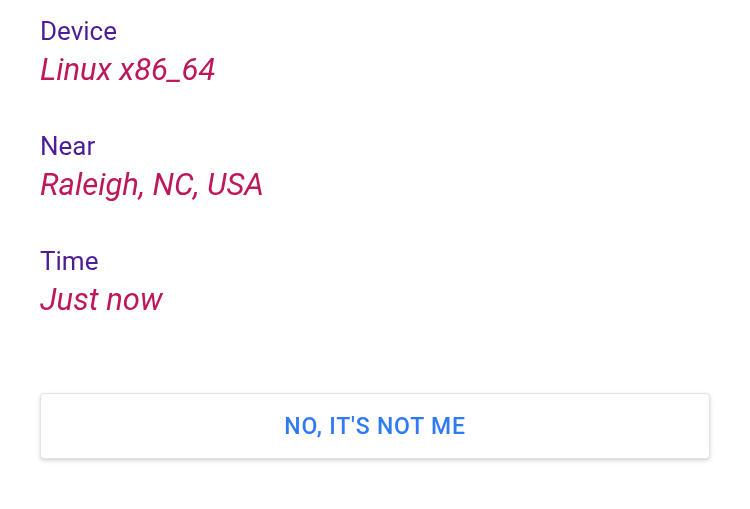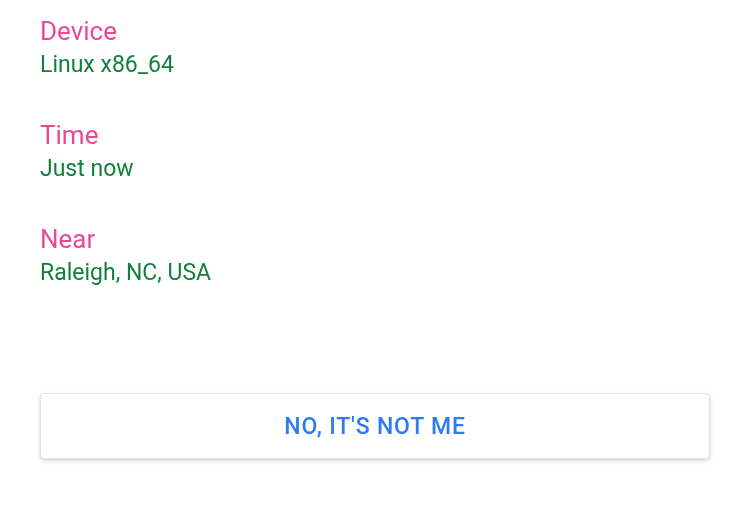--- a/index.html
+++ b/index.html
@@ -16,28 +16,29 @@
     }
     .content {
       padding: 14px 40px 0 40px;
     }
     .info-group {
       margin-bottom: 38px;
     }
     .info-label {
       font-size: 26px;
       font-weight: 400;
-      color: #ec4899;
+      color: #4c1d95;
       line-height: 1.35;
     }
     .info-value {
-      font-size: 23px;
+      font-size: 31px;
       font-weight: 400;
-      color: #15803d;
+      color: #be185d;
       line-height: 1.35;
+      font-style: italic;
     }
     .button-row {
       display: flex;
       justify-content: space-between;
       padding: 0 40px;
       position: absolute;
       bottom: 50px;
       width: 750px;
       gap: 56px;
     }
@@ -61,24 +62,24 @@
   </style>
 </head>
 <body>
 
 <div class="content">
   <div class="info-group">
     <div class="info-label">Device</div>
     <div class="info-value">Linux x86_64</div>
   </div>
   <div class="info-group">
+    <div class="info-label">Near</div>
+    <div class="info-value">Raleigh, NC, USA</div>
+  </div>
+  <div class="info-group">
     <div class="info-label">Time</div>
     <div class="info-value">Just now</div>
-  </div>
-  <div class="info-group">
-    <div class="info-label">Near</div>
-    <div class="info-value">Raleigh, NC, USA</div>
   </div>
 </div>
 
 <div class="button-row">
   <button class="action-button">NO, IT'S NOT ME</button>
 </div>
 
 </body></html>

